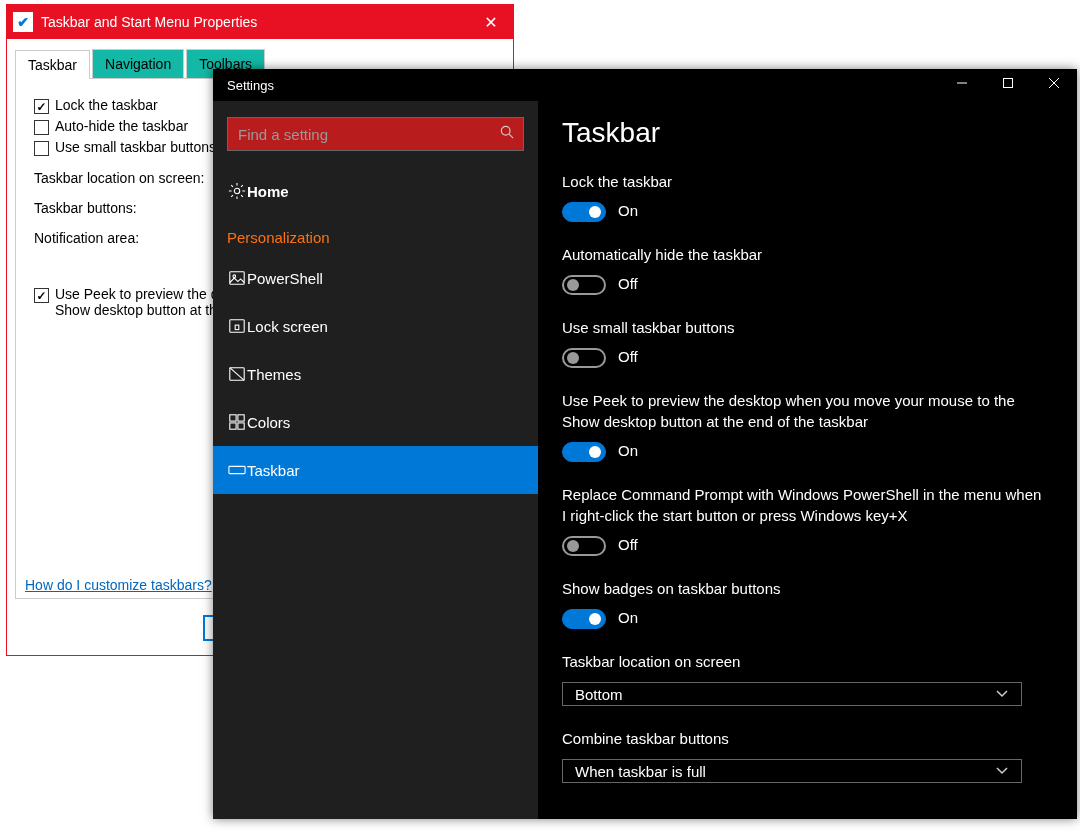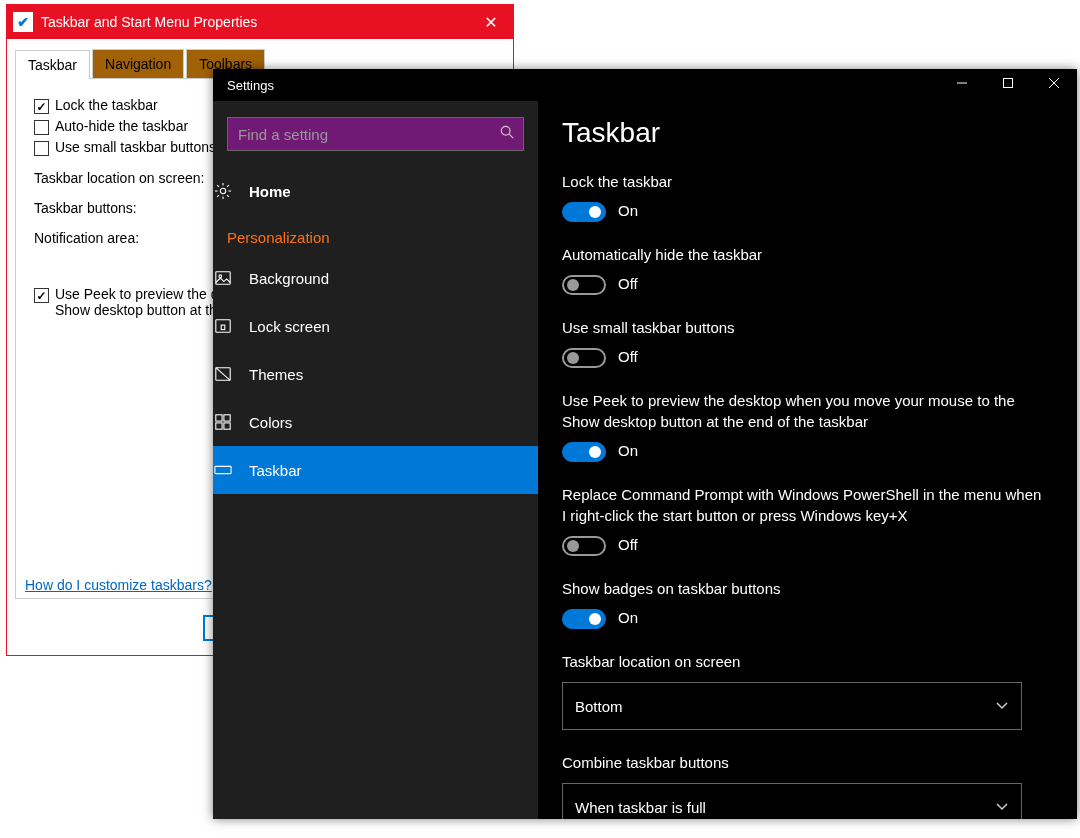--- a/index.html
+++ b/index.html
@@ -30,21 +30,21 @@
     color: #0078d7;
     font-size: 14px;
     font-weight: bold;
     display: flex; align-items:center; justify-content:center;
     margin-right: 8px;
   }
   .legacy-titlebar .title { flex: 1; }
   .legacy-titlebar .close { width: 44px; text-align: center; font-size: 16px; cursor: pointer; }
   .legacy-body { flex: 1; padding: 10px 0 10px 0; background: #fff; position: relative; }
   .legacy-tabs { display: flex; margin-left: 8px; font-size: 14px; border-bottom: 1px solid #ccc; margin-right: 8px;}
-  .legacy-tab { padding: 6px 12px; border: 1px solid #ccc; border-bottom: none; margin-right: 2px; background: #a16207; cursor: pointer; }
+  .legacy-tab { padding: 6px 12px; border: 1px solid #ccc; border-bottom: none; margin-right: 2px; background: #14b8a6; cursor: pointer; }
   .legacy-tab.active { background: #fff; position: relative; top: 1px; }
   .legacy-content { padding: 14px 18px; border: 1px solid #ccc; border-top: none; margin: 0 8px; height: 520px; position: relative;}
   .legacy-check { display: flex; align-items: flex-start; margin: 4px 0; }
   .legacy-check .box { width: 15px; height: 15px; border: 1px solid #333; margin-right: 6px; margin-top: 2px; display:flex; align-items:center; justify-content:center; font-size:11px; }
   .legacy-check .box.checked::after { content: "✓"; color:#000; font-weight:bold; font-size:12px; line-height:1;}
   .legacy-label { margin: 14px 0 4px; }
   .legacy-link { color: #0067c0; text-decoration: underline; cursor: pointer; position: absolute; bottom: 62px; left: 18px;}
   .legacy-button-partial { position: absolute; bottom: 14px; left: 196px; width: 14px; height: 26px; border: 2px solid #0078d7; border-right: none;}
 
   
@@ -69,45 +69,45 @@
   }
   .settings-titlebar .title { flex: 1; }
   .settings-titlebar .winbtn { width: 46px; text-align: center; height: 32px; line-height: 32px; cursor:pointer; }
   .winbtn svg { width: 12px; height: 12px; stroke:#fff; stroke-width:1; fill:none; }
 
   .settings-body { flex: 1; display: flex; overflow: hidden; }
 
   
   .sidebar { width: 325px; background: #1f1f1f; display: flex; flex-direction: column; padding-top: 8px; }
   .search-wrap { margin: 8px 14px 16px; position: relative; }
-  .search-input { width: 100%; height: 34px; background: #701a75; border: 1px solid #666; color: #ccc; padding: 0 30px 0 10px; font-size: 15px; }
+  .search-input { width: 100%; height: 34px; background: #b91c1c; border: 1px solid #666; color: #ccc; padding: 0 30px 0 10px; font-size: 15px; }
   .search-input::placeholder { color: #999; }
   .search-icon { position: absolute; right: 10px; top: 8px; color: #ccc; font-size: 14px; }
-  .nav-item { display: flex; align-items: center; height: 48px; cursor: pointer; gap: 16px; }
+  .nav-item { display: flex; align-items: center; height: 48px; padding-left: 14px; cursor: pointer; }
   .nav-item .ico { width: 20px; display:flex; align-items:center; justify-content:center; }
   .nav-item.home { font-weight: 600; }
   .nav-item.selected { background: #0078d7; }
   .nav-section { color: #f97316; padding: 14px 14px 8px; font-size: 15px; }
   .ico svg { width: 18px; height: 18px; stroke:#fff; stroke-width:1.2; fill:none; }
 
   
   .main-panel { flex: 1; background: #000; padding: 8px 24px 0 24px; overflow: hidden; }
   .main-title { font-size: 28px; font-weight: 300; margin: 8px 0 22px; }
   .setting-group { margin-bottom: 22px; }
   .setting-label { font-size: 15px; margin-bottom: 10px; line-height: 1.4; max-width: 480px;}
   .toggle-row { display: flex; gap: 12px; }
   .toggle { width: 44px; height: 20px; border-radius: 10px; position: relative; cursor: pointer; }
   .toggle.on { background: #0078d7; border: 1px solid #0078d7;}
   .toggle.off { background: #000; border: 2px solid #999; }
   .toggle .knob { position: absolute; width: 12px; height: 12px; border-radius: 50%; top: 50%; transform: translateY(-50%); }
   .toggle.on .knob { background: #fff; right: 4px; }
   .toggle.off .knob { background: #999; left: 3px; }
   .toggle-text { font-size: 15px; }
 
-  .dropdown { width: 460px; height: 48px; border: 1px solid #666; background: #000; display: flex; align-items: center; justify-content: space-between; padding: 0 12px; cursor: pointer; margin-top: 4px;}
+  .dropdown { width: 460px; height: 24px; border: 1px solid #666; background: #000; display: flex; align-items: center; justify-content: space-between; padding: 0 12px; cursor: pointer; margin-top: 4px;}
   .dropdown .chev { color: #ccc; }
   .dropdown .chev svg { width:14px; height:14px; stroke:#ccc; stroke-width:1.5; fill:none;}
 </style>
 </head>
 <body>
 
 <div class="legacy-window">
   <div class="legacy-titlebar">
     <div class="icon">✔</div>
     <div class="title">Taskbar and Start Menu Properties</div>
@@ -186,21 +186,21 @@
       </div>
       <div class="nav-section">Personalization</div>
       <div class="nav-item">
         <span class="ico">
             <svg viewBox="0 0 20 20">
               <rect x="2" y="3" width="16" height="14" rx="1"></rect>
               <circle cx="7" cy="8" r="1.5"></circle>
               <path d="M2 15l5-5 4 4 3-3 4 4"></path>
             </svg>
           </span>
-        <span>Background</span>
+        <span>PowerShell</span>
       </div>
       <div class="nav-item">
         <span class="ico">
             <svg viewBox="0 0 20 20">
               <rect x="2" y="3" width="16" height="14" rx="1"></rect>
               <rect x="8" y="9" width="4" height="5"></rect>
             </svg>
           </span>
         <span>Lock screen</span>
       </div>

